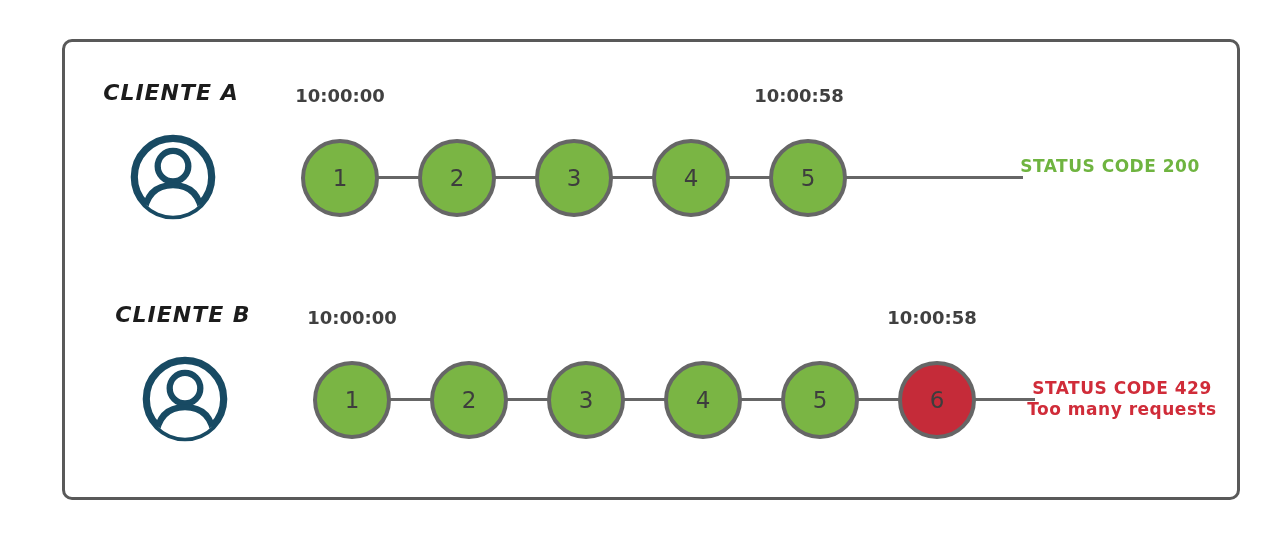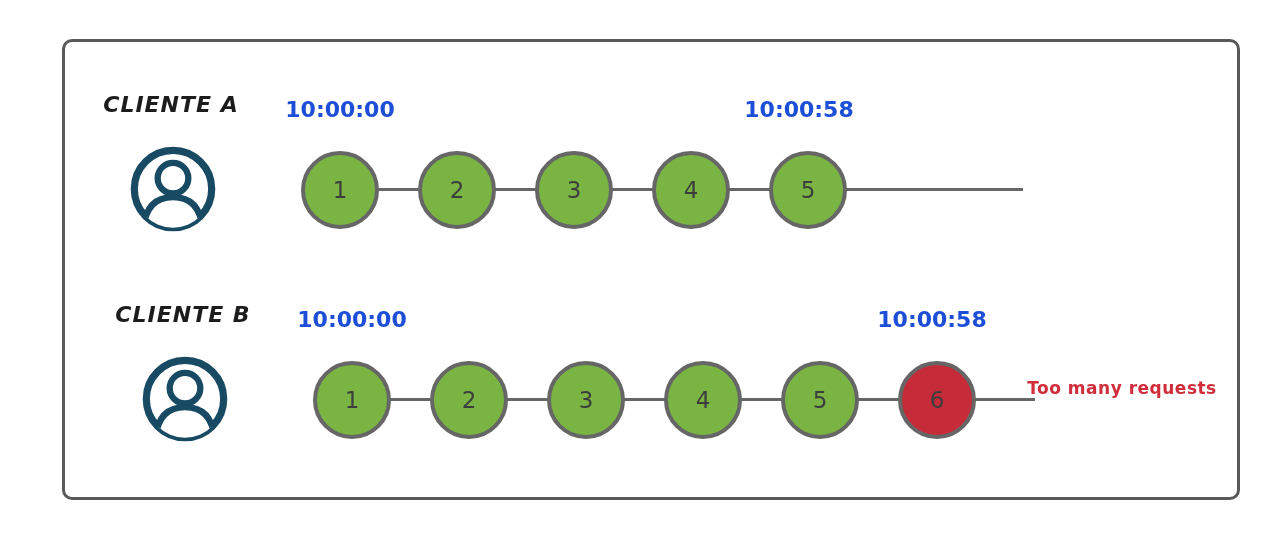--- a/index.html
+++ b/index.html
@@ -11,28 +11,28 @@
     --border:#595959;
     --icon:#184a63;
   }
   *{margin:0;padding:0;box-sizing:border-box;}
   html,body{width:1280px;height:540px;background:#ffffff;overflow:hidden;
     font-family:"DejaVu Sans",sans-serif;}
   .canvas{position:relative;width:1280px;height:540px;background:#ffffff;}
   .outer-box{position:absolute;left:62px;top:39px;width:1178px;height:461px;
     border:3px solid var(--border);border-radius:10px;background:#ffffff;}
   .row{position:absolute;left:0;width:1280px;height:222px;}
-  .row-a{top:12px;}
+  .row-a{top:0;}
   .row-b{top:222px;margin-left:12px;}
   .client-label{position:absolute;left:171px;top:80px;transform:translateX(-50%);
     font-size:22px;font-weight:700;font-style:italic;letter-spacing:1px;
     color:#1c1c1c;white-space:nowrap;}
   .user-icon{position:absolute;left:128px;top:132px;width:90px;height:90px;}
   .time{position:absolute;top:85px;transform:translateX(-50%);
-    font-size:22px;font-weight:700;color:#1d4ed8;white-space:nowrap;text-align:center;}
+    font-size:18px;font-weight:700;color:#404040;white-space:nowrap;text-align:center;}
   .time.start{left:340px;}
   .row-a .time.end{left:799px;}
   .row-b .time.end{left:920px;}
   .tline{position:absolute;left:340px;top:176px;width:683px;height:3px;
     background:var(--line);}
   .chain{position:absolute;left:0;top:0;width:100%;height:100%;}
   .req{position:absolute;top:139px;width:78px;height:78px;border-radius:50%;
     border:4px solid var(--line);display:flex;align-items:center;justify-content:center;
     font-size:23px;color:#3d3d3d;}
   .req.success{background:var(--success);}
@@ -69,20 +69,21 @@
     <div class="time end">10:00:58</div>
     <div class="tline"></div>
     <div class="chain">
         <div class="req success" style="left: 301px;">1</div>
         <div class="req success" style="left: 418px;">2</div>
         <div class="req success" style="left: 535px;">3</div>
         <div class="req success" style="left: 652px;">4</div>
         <div class="req success" style="left: 769px;">5</div>
       </div>
     <div class="status success">
+      <div>STATUS CODE 200</div>
     </div>
   </div>
 
   <div class="row row-b">
     <div class="client-label">CLIENTE B</div>
     <div class="user-icon">
       <svg viewBox="0 0 100 100" width="90" height="90">
         <defs>
             <clipPath id="clipB">
               <circle cx="50" cy="50" r="43"></circle>
@@ -100,16 +101,17 @@
     <div class="tline"></div>
     <div class="chain">
         <div class="req success" style="left: 301px;">1</div>
         <div class="req success" style="left: 418px;">2</div>
         <div class="req success" style="left: 535px;">3</div>
         <div class="req success" style="left: 652px;">4</div>
         <div class="req success" style="left: 769px;">5</div>
         <div class="req error" style="left: 886px;">6</div>
       </div>
     <div class="status error">
+      <div>STATUS CODE 429</div>
       <div>Too many requests</div>
     </div>
   </div>
 </div>
 
 </body></html>

